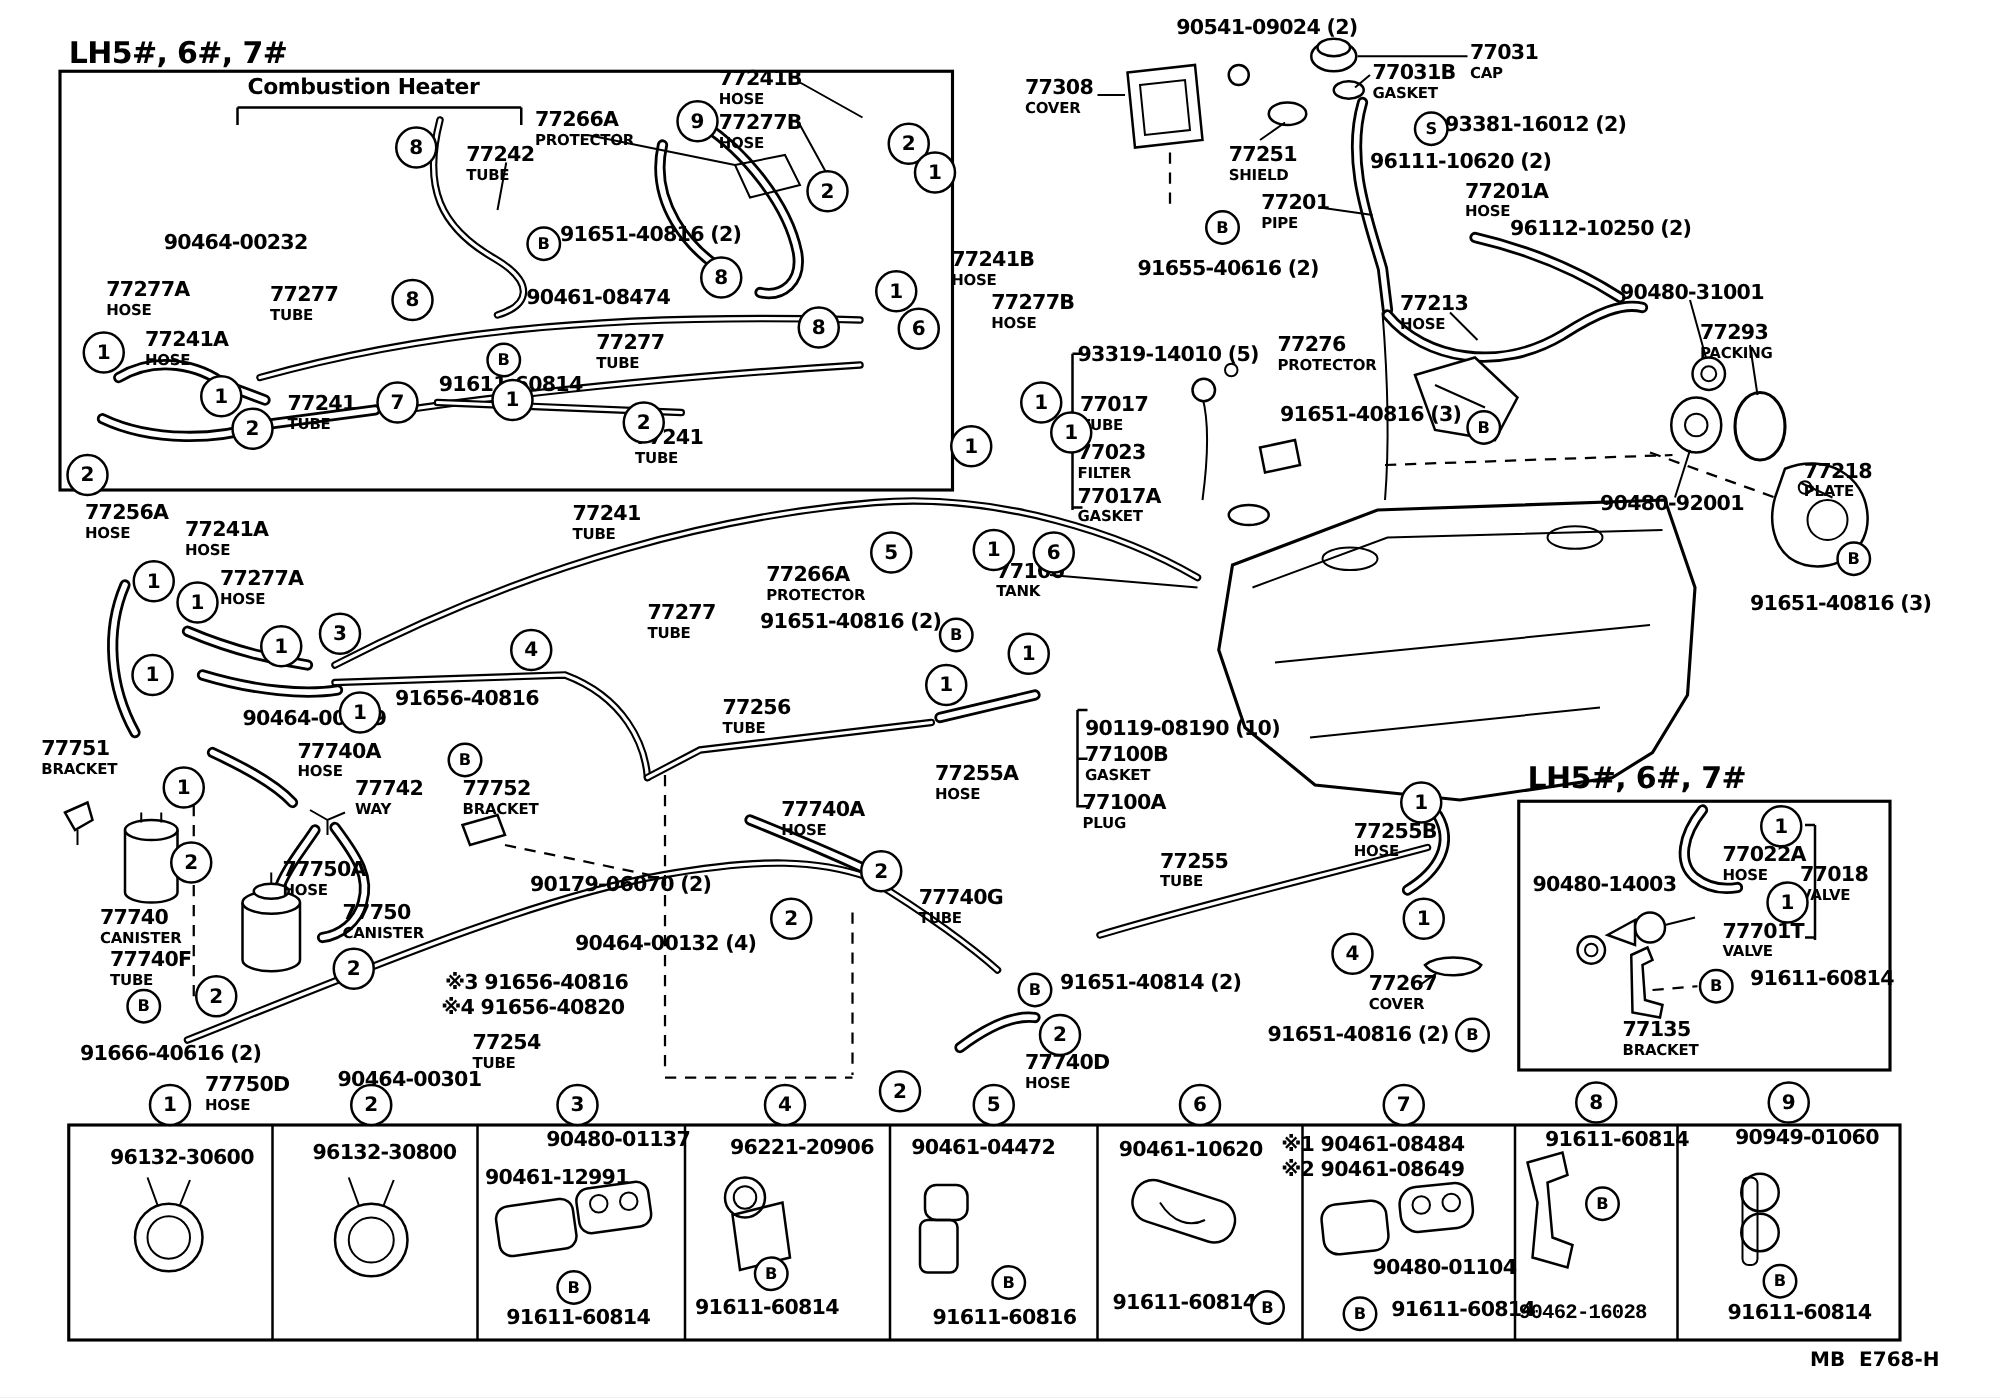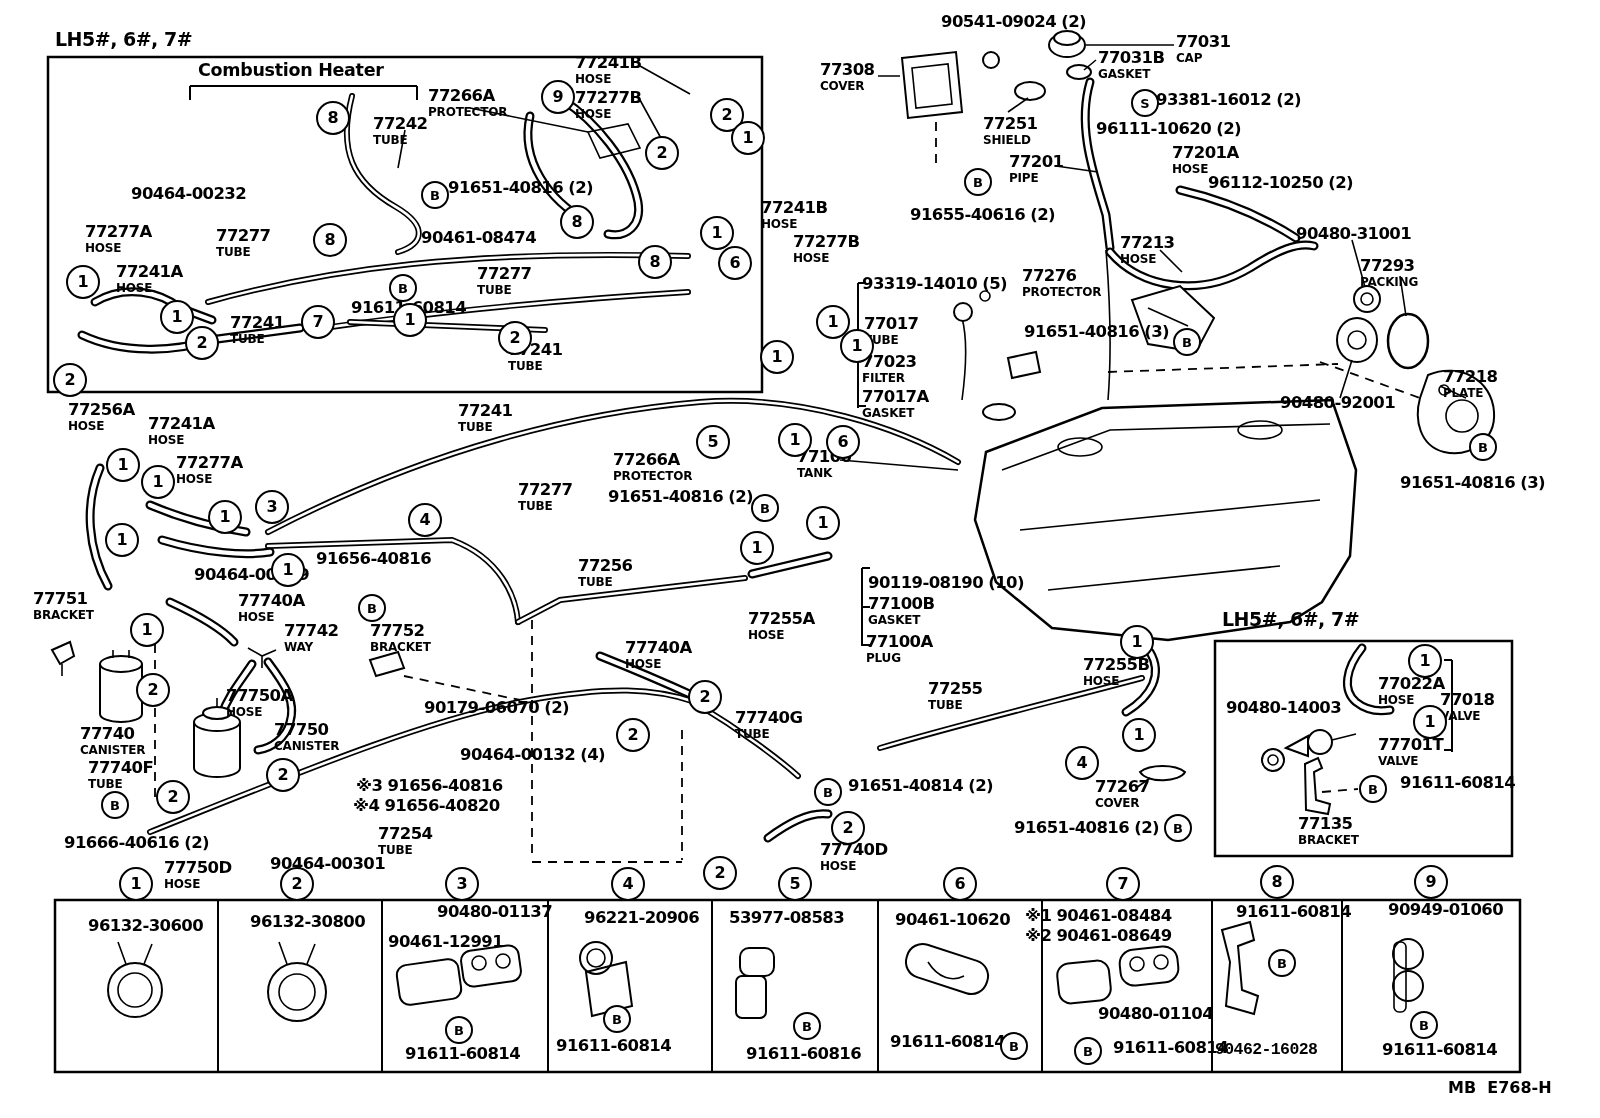--- a/index.html
+++ b/index.html
@@ -20,21 +20,21 @@
   .pnum{display:block;font-size:16.5px;letter-spacing:-0.6px;}
   .pdesc{display:block;font-size:12px;letter-spacing:-0.2px;margin-top:1px;}
   .callout{position:absolute;transform:translate(-50%,-50%);width:30px;height:30px;
            border:2.6px solid #000;border-radius:50%;background:#fff;z-index:6;
            display:flex;align-items:center;justify-content:center;
            font-size:16px;font-weight:bold;line-height:1;}
   .bmark,.smark{position:absolute;transform:translate(-50%,-50%);width:24px;height:24px;
            border:2.4px solid #000;border-radius:50%;background:#fff;z-index:6;
            display:flex;align-items:center;justify-content:center;
            font-size:13px;font-weight:bold;line-height:1;}
-  .title{position:absolute;font-weight:bold;font-size:19px;letter-spacing:-0.5px;z-index:5;}
+  .title{position:absolute;font-weight:bold;font-size:24px;letter-spacing:-0.5px;z-index:5;}
   .heading{position:absolute;font-weight:bold;font-size:17.5px;letter-spacing:-0.3px;z-index:5;}
   #notes{position:absolute;left:1352px;top:26px;font-weight:bold;font-size:17px;
          line-height:1.32;letter-spacing:-0.5px;z-index:5;white-space:pre;}
   #notes .underline{border-top:3px solid #000;margin-top:3px;width:166px;}
   #footer{position:absolute;left:1448px;top:1078px;font-weight:bold;font-size:16px;
           white-space:pre;z-index:5;}
 </style>
 </head>
 <body>
 
@@ -534,21 +534,21 @@
       <div class="plabel" style="left: 405px; top: 1046px;">
         <span class="pnum">91611-60814</span>
       </div>
       <div class="plabel" style="left: 584px; top: 910px;">
         <span class="pnum">96221-20906</span>
       </div>
       <div class="plabel" style="left: 556px; top: 1038px;">
         <span class="pnum">91611-60814</span>
       </div>
       <div class="plabel" style="left: 729px; top: 910px;">
-        <span class="pnum">53977-08583</span>
+        <span class="pnum">90461-04472</span>
       </div>
       <div class="plabel" style="left: 746px; top: 1046px;">
         <span class="pnum">91611-60816</span>
       </div>
       <div class="plabel" style="left: 895px; top: 912px;">
         <span class="pnum">90461-10620</span>
       </div>
       <div class="plabel" style="left: 890px; top: 1034px;">
         <span class="pnum">91611-60814</span>
       </div>

